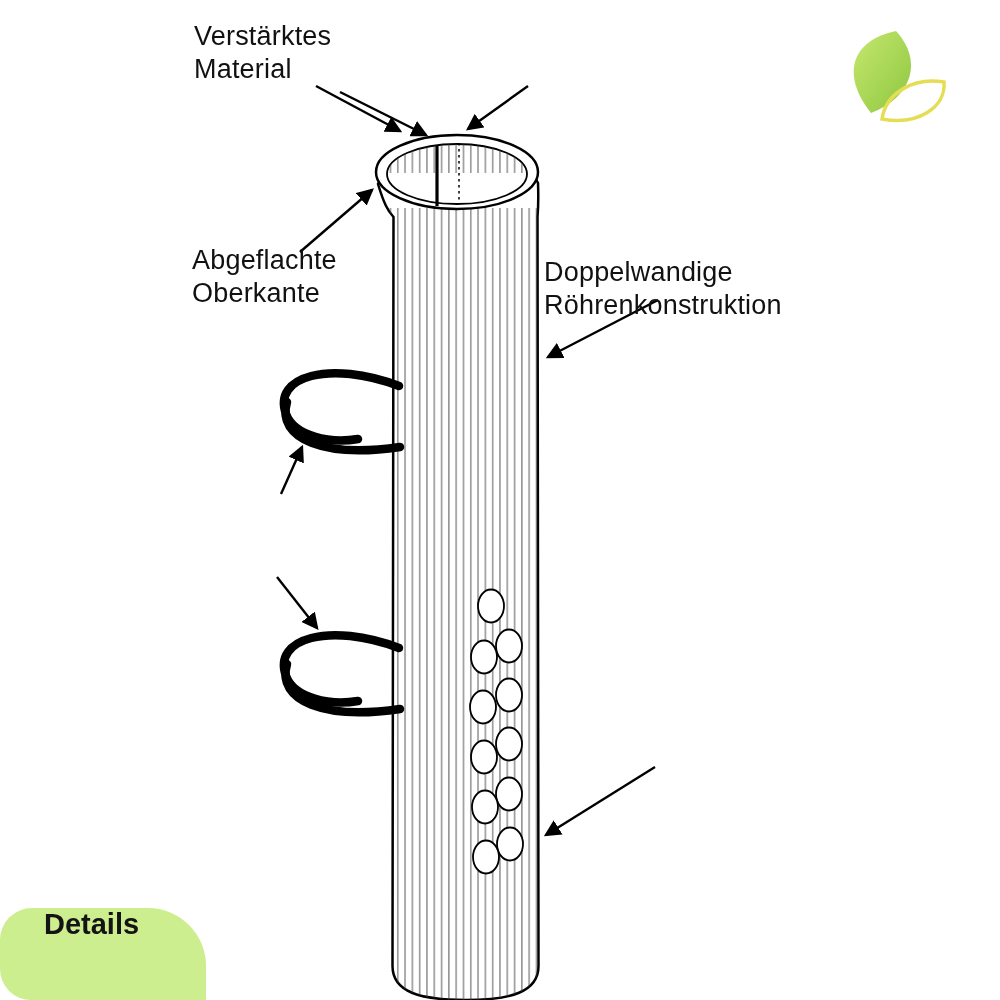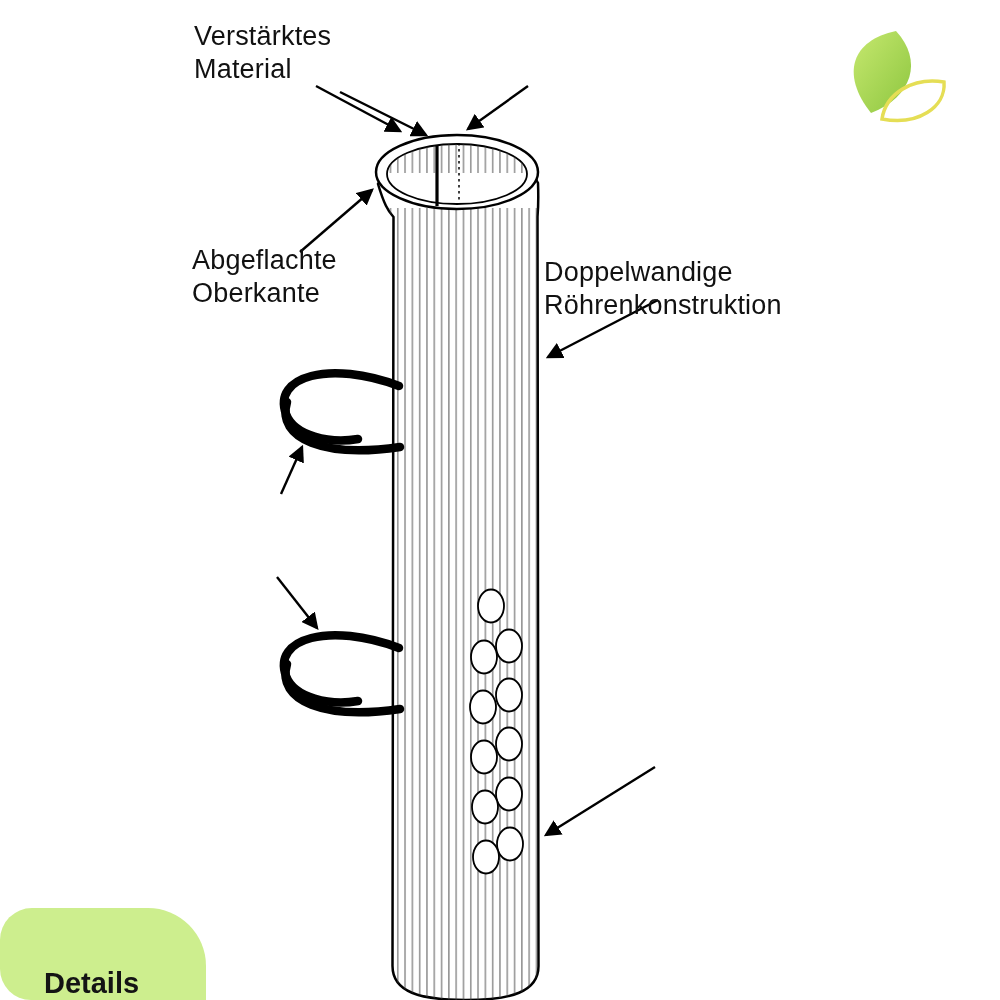--- a/index.html
+++ b/index.html
@@ -14,21 +14,21 @@
   }
   #label-reinforced{left:194px;top:20px;}
   #label-laserline{left:514px;top:20px;}
   #label-topedge{left:192px;top:244px;}
   #label-doublewall{left:544px;top:240px;margin-top:16px;}
   #label-straps{left:194px;top:504px;}
   #label-vent{left:547px;top:702px;}
   #details-badge{
     position:absolute;left:0;top:908px;width:206px;height:92px;
     background:#cdee8e;border-radius:32px 58px 0 0;
-    display:flex;align-items:flex-end;padding-left:44px;box-sizing:border-box;
+    display:flex;align-items:flex-start;padding-left:44px;box-sizing:border-box;
   }
   #details-badge span{font-size:29px;font-weight:bold;color:#141414;}
 </style>
 </head>
 <body>
 
 <div id="stage">
 
   <svg id="art" viewBox="0 0 1000 1000">
     <defs>

